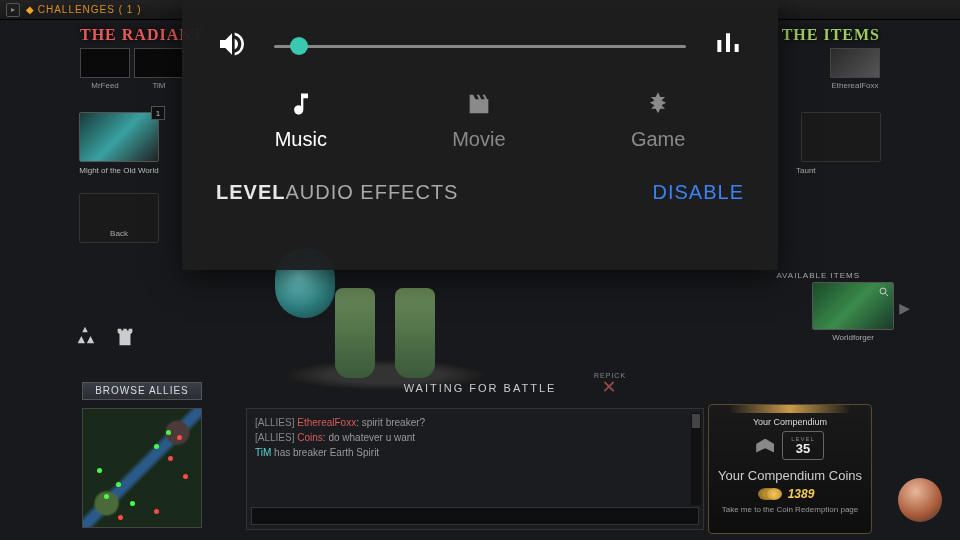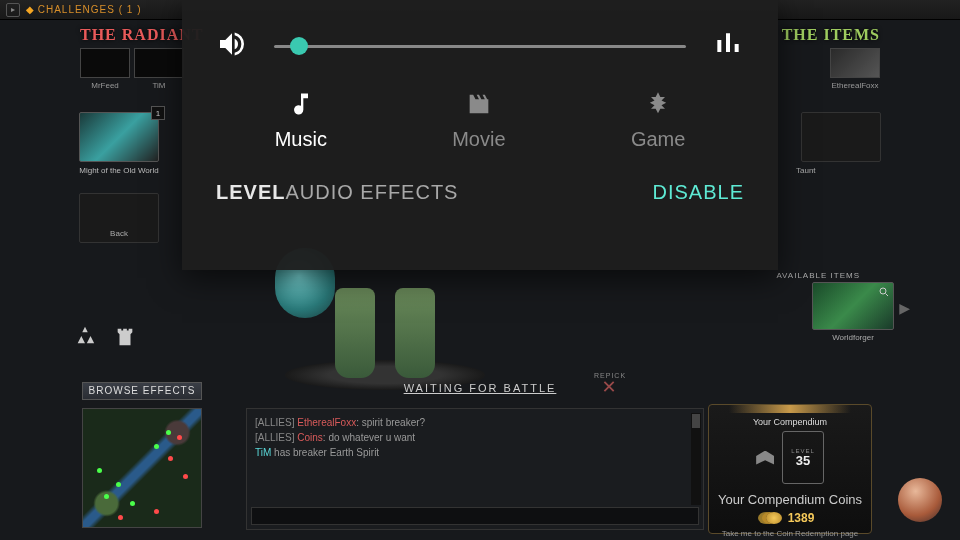--- a/index.html
+++ b/index.html
@@ -48,21 +48,21 @@
   .g { background:#4aff4a; } .r { background:#ff4a4a; }
 
   
   .hero-area { position:absolute; left:240px; top:260px; width:290px; height:130px; }
   .pedestal { position:absolute; left:50%; bottom:0; transform:translateX(-50%); width:200px; height:30px; background:radial-gradient(ellipse at center, #333 40%, #1a1a1a 70%); border-radius:50%; }
   .hero-legs { position:absolute; left:50%; bottom:12px; transform:translateX(-50%); width:120px; height:110px; }
   .hero-legs .leg1 { position:absolute; left:10px; bottom:0; width:40px; height:90px; background:linear-gradient(#6a8a5a,#3a5a3a); border-radius:8px 8px 14px 14px; }
   .hero-legs .leg2 { position:absolute; right:10px; bottom:0; width:40px; height:90px; background:linear-gradient(#6a8a5a,#3a5a3a); border-radius:8px 8px 14px 14px; }
   .hero-legs .arm { position:absolute; left:-50px; top:-20px; width:60px; height:70px; background:radial-gradient(circle at 40% 40%, #7adada, #2a7a7a 60%, #1a3a3a); border-radius:30px; }
 
-  .waiting { position:absolute; left:0; right:0; top:382px; text-align:center; font-size:11px; letter-spacing:2px; color:#ccc;text-decoration:underline; }
+  .waiting { position:absolute; left:0; right:0; top:382px; text-align:center; font-size:11px; letter-spacing:2px; color:#ccc; }
   .repick { position:absolute; left:594px; top:372px; width:30px; text-align:center; }
   .repick .lbl { font-size:7px; color:#888; letter-spacing:1px; }
   .repick .x { font-size:18px; color:#9a4a4a; font-family:Georgia,serif; line-height:16px; }
 
   
   .avail-label { position:absolute; right:100px; top:271px; font-size:8px; color:#aaa; letter-spacing:1px; }
   .avail-items { position:absolute; right:66px; top:282px; display:flex; gap:12px; }
   .aitem { width:82px; }
   .aitem .th { width:82px; height:48px; background:linear-gradient(135deg,#2a3a4a,#4a6a6a); border:1px solid #555; border-radius:2px; position:relative; }
   .aitem .th .mag { position:absolute; top:3px; right:3px; width:12px; height:12px; }
@@ -85,27 +85,27 @@
   .chat .scrollbar { position:absolute; right:2px; top:4px; width:10px; height:92px; background:#111; }
   .chat .scrollbar .thumb { width:8px; height:14px; background:#444; margin:1px auto; }
   .chat .input { position:absolute; left:4px; right:4px; bottom:4px; height:18px; background:#0e0f11; border:1px solid #333; }
 
   
   .comp { position:absolute; right:88px; top:404px; width:164px; height:130px; background:linear-gradient(#1a1a1a,#0e0e0e); border:1px solid #5a4a2a; border-radius:4px; font-size:9px; text-align:center; }
   .comp .gold-orn { height:8px; background:linear-gradient(90deg, transparent, #c89a4a, transparent); margin:0 20px; }
   .comp .title { margin:4px 0; color:#ddd; font-size:9px; }
   .comp .level-row { display:flex; justify-content:center; align-items:center; gap:8px; margin:4px 0 8px 0; }
   .comp .book { width:18px; height:14px; background:#888; clip-path:polygon(0 40%, 50% 0, 100% 40%, 100% 100%, 50% 70%, 0 100%); }
-  .comp .level-box { border:1px solid #666; border-radius:3px; padding:16px 8px; }
+  .comp .level-box { border:1px solid #666; border-radius:3px; padding:4px 8px; }
   .comp .level-box .ll { font-size:6px; color:#888; letter-spacing:1px; }
   .comp .level-box .lv { font-size:13px; font-weight:bold; color:#eee; line-height:13px; }
   .comp .coins-title { font-size:13px; color:#ccc; margin:2px 0 4px 0; }
   .comp .coins-row { display:flex; justify-content:center; align-items:center; gap:6px; }
   .comp .coin-icon { width:16px; height:12px; background:radial-gradient(circle,#f5c95a,#b88a2a); border-radius:50%; box-shadow:-4px 0 #b88a2a, -8px 0 #9a7a2a; }
-  .comp .coin-val { color:#f5c95a; font-weight:bold; font-size:12px; }
+  .comp .coin-val { color:#f5c95a; font-weight:bold; font-size:12px;font-style:italic; }
   .comp .redeem { font-size:8px; color:#999; margin-top:4px; }
 
   
   .avatar { position:absolute; right:18px; bottom:18px; width:44px; height:44px; border-radius:50%; background:radial-gradient(circle at 40% 30%, #e8b89a, #a85a3a 60%, #3a2a2a); }
 
   
   .overlay { position:absolute; left:182px; top:0; width:596px; height:270px; background:rgba(30,30,30,0.97); box-shadow:0 8px 30px rgba(0,0,0,0.6); color:#e8e8e8; }
   .ov-top { display:flex; align-items:center; padding:28px 34px 0 34px; gap:26px; }
   .ov-top .speaker svg { width:32px; height:32px; fill:#fff; }
   .slider-wrap { flex:1; position:relative; height:32px; display:flex; align-items:center; }
@@ -116,21 +116,21 @@
   .ov-modes { display:flex; justify-content:space-around; padding:26px 30px 0 30px; }
   .mode { text-align:left; cursor:pointer; }
   .mode svg { width:28px; height:28px; fill:#8a8a8a; display:block; margin:0 auto 10px auto; }
   .mode.active svg { fill:#fff; }
   .mode .ml { font-size:20px; color:#8a8a8a; font-weight:300; }
   .mode.active .ml { color:#fff; }
 
   .ov-bottom { display:flex; justify-content:space-between; align-items:center; padding:30px 34px 0 34px; font-size:20px; font-weight:300; letter-spacing:1px; }
   .ov-bottom .maxx { color:#a8a8a8; }
   .ov-bottom .maxx b { color:#e8e8e8; font-weight:600; }
-  .ov-bottom .disable { color:#5eead4;text-align:right; }
+  .ov-bottom .disable { color:#3b82f6;text-align:right; }
 </style>
 </head>
 <body>
 
 <div class="topbar">
   <div class="expand">▸</div>
   <span class="diamond">◆</span>
   <span class="challenges">CHALLENGES ( 1 )</span>
 </div>
 
@@ -173,21 +173,21 @@
 
 <div class="mode-icons">
   <span><svg viewBox="0 0 24 24">
         <path d="M12 2l3 6h-6zM4 20l4-8 4 8zM14 20l4-8 4 8z"></path>
       </svg></span>
   <span><svg viewBox="0 0 24 24">
         <path d="M6 22V10l-2-2V4h4v2h2V4h4v2h2V4h4v4l-2 2v12z"></path>
       </svg></span>
 </div>
 
-<div class="browse">BROWSE EFFECTS</div>
+<div class="browse">BROWSE ALLIES</div>
 
 <div class="minimap">
   <div class="dot g" style="left:18%;top:72%"></div>
     <div class="dot g" style="left:28%;top:62%"></div>
   <div class="dot g" style="left:12%;top:50%"></div>
     <div class="dot g" style="left:40%;top:78%"></div>
   <div class="dot g" style="left:60%;top:30%"></div>
     <div class="dot g" style="left:70%;top:18%"></div>
   <div class="dot r" style="left:80%;top:22%"></div>
     <div class="dot r" style="left:72%;top:40%"></div>

